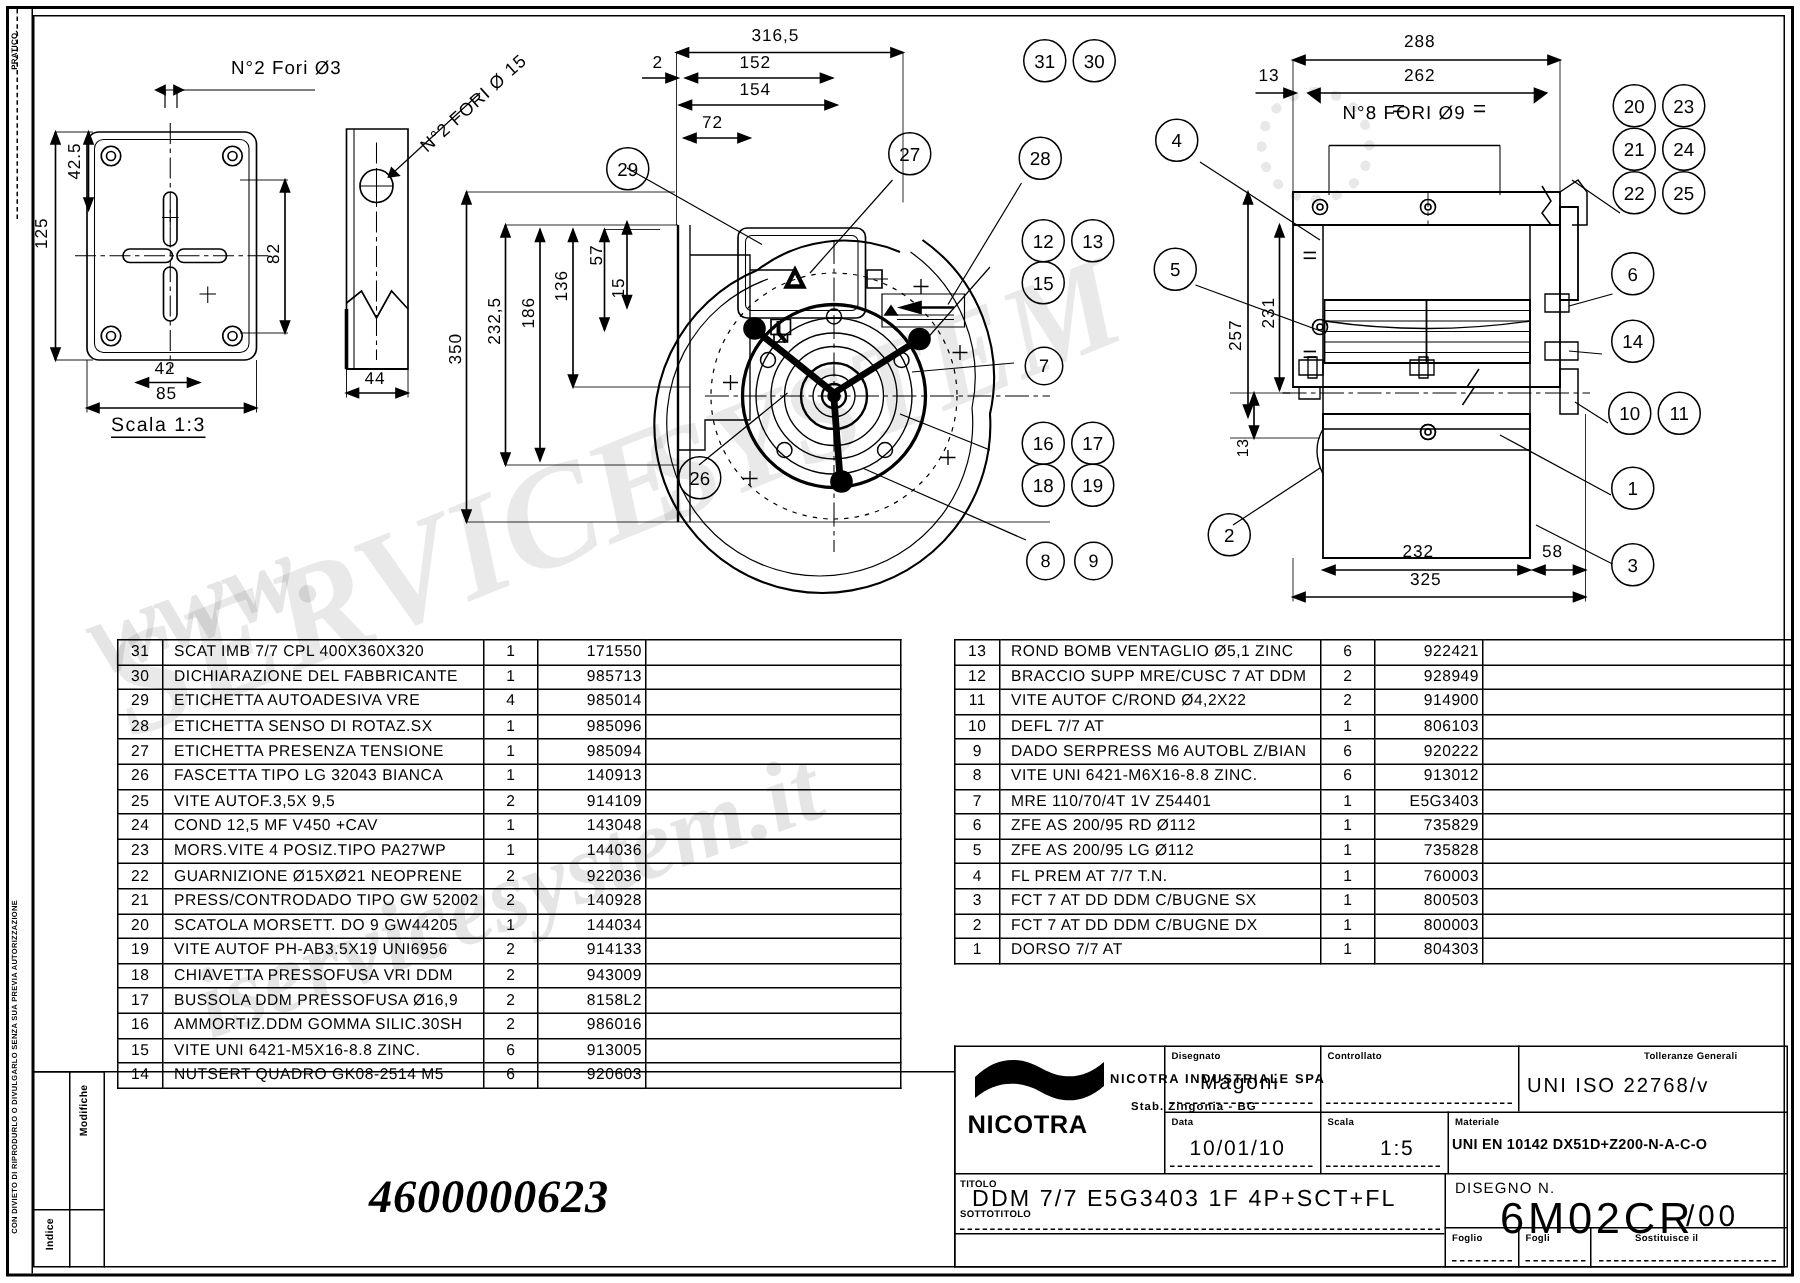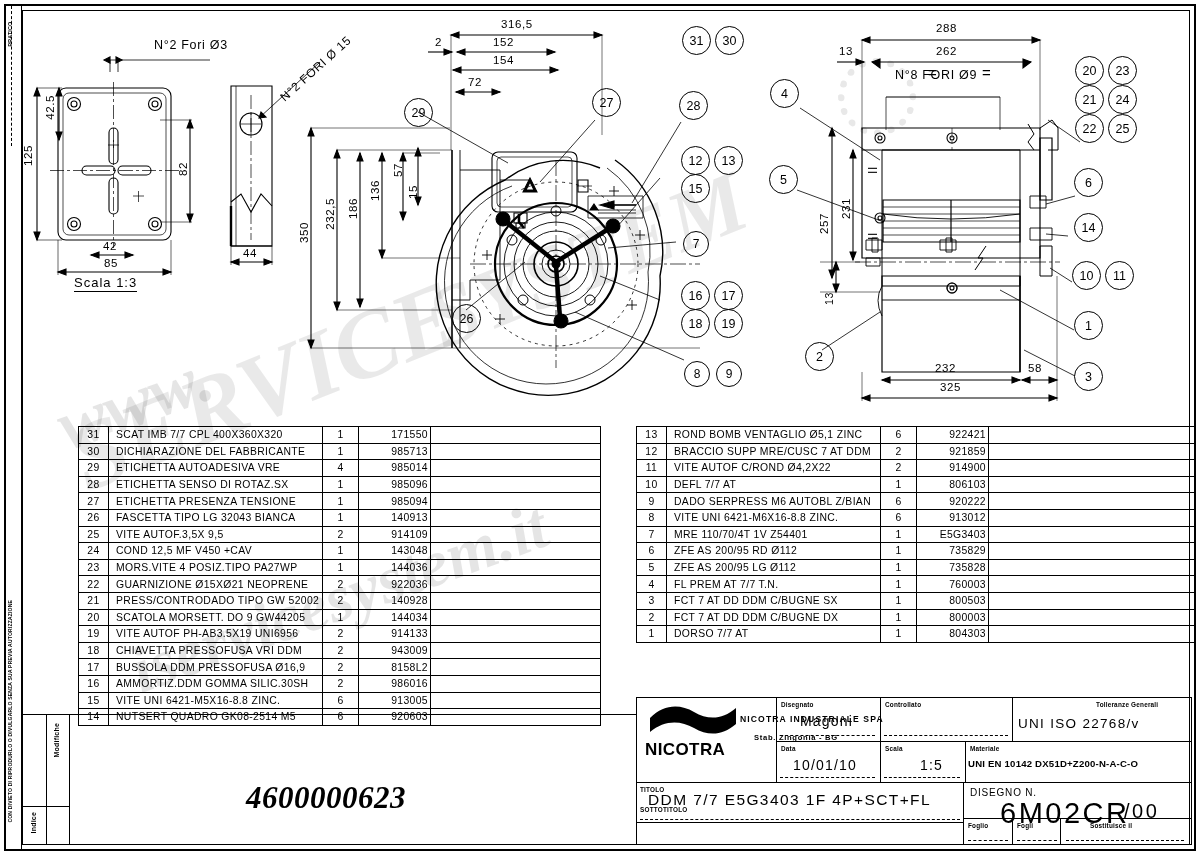--- a/index.html
+++ b/index.html
@@ -685,21 +685,21 @@
           <td class="pos">13</td>
           <td class="den">ROND BOMB VENTAGLIO Ø5,1 ZINC</td>
           <td class="qta">6</td>
           <td class="cod">922421</td>
           <td class="not" style="width: 206px;"></td>
         </tr>
         <tr>
           <td class="pos">12</td>
           <td class="den">BRACCIO SUPP MRE/CUSC 7 AT DDM</td>
           <td class="qta">2</td>
-          <td class="cod">921859</td>
+          <td class="cod">928949</td>
           <td class="not" style="width: 206px;"></td>
         </tr>
         <tr>
           <td class="pos">11</td>
           <td class="den">VITE AUTOF C/ROND Ø4,2X22</td>
           <td class="qta">2</td>
           <td class="cod">914900</td>
           <td class="not" style="width: 206px;"></td>
         </tr>
         <tr>

